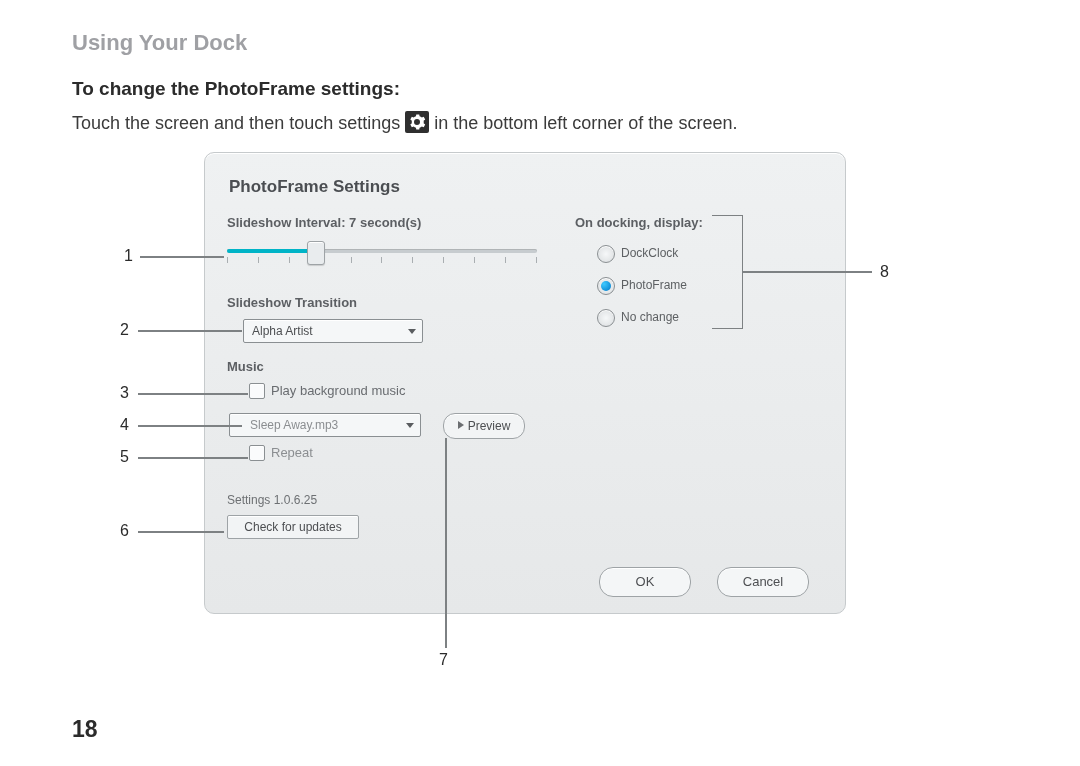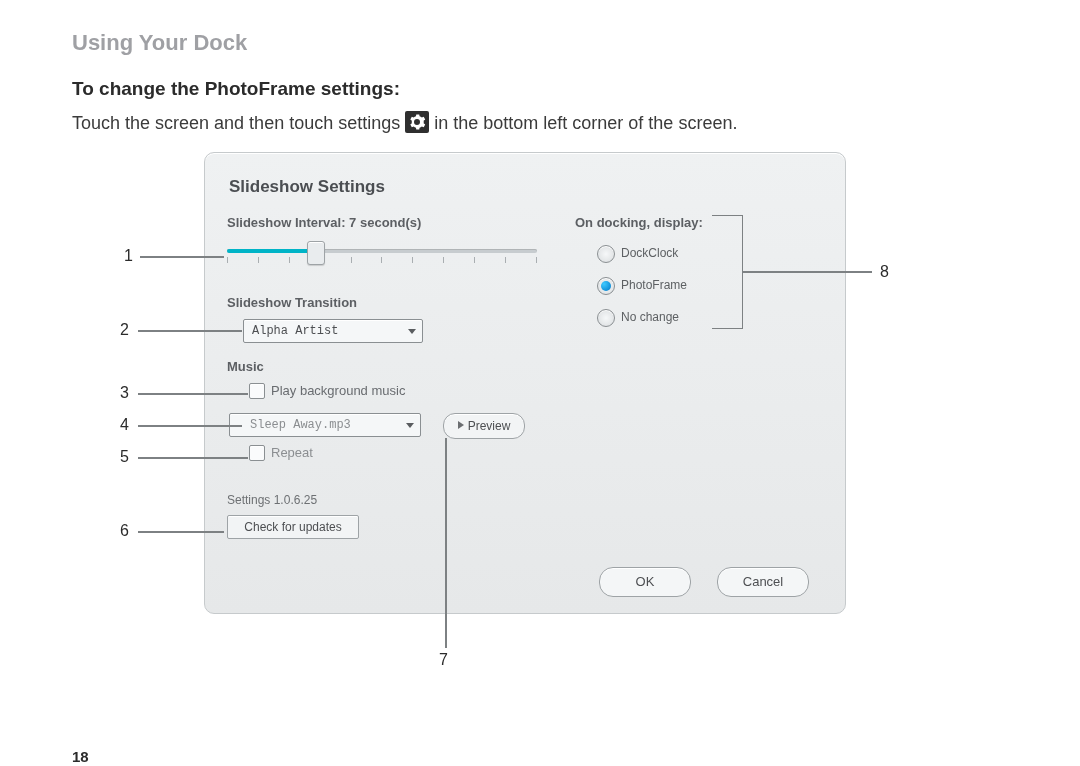--- a/index.html
+++ b/index.html
@@ -145,21 +145,20 @@
     position: absolute;
     height: 22px;
     background: #f5f7f8;
     border: 1px solid #8a8f92;
     border-radius: 2px;
     font-size: 12px;
     color: #4d4f52;
     padding: 0 20px 0 8px;
     line-height: 22px;
     box-shadow: inset 0 1px 0 #fff;
-    font-family: Liberation Mono, monospace;
   }
   .dd .caret {
     position: absolute;
     right: 6px;
     top: 9px;
     width: 0;
     height: 0;
     border-left: 4px solid transparent;
     border-right: 4px solid transparent;
     border-top: 5px solid #5a5d60;
@@ -245,24 +244,23 @@
   .grpbox {
     position: absolute;
     border: 1.5px solid #7d8183;
     border-left: none;
   }
 
   .pagenum {
     position: absolute;
     left: 72px;
     top: 716px;
-    font-size: 15px;
+    font-size: 23px;
     font-weight: 700;
     color: #2b2b2b;
-    margin-top: 32px;
   }
 
   .play-tri {
     display: inline-block;
     width: 0;
     height: 0;
     border-top: 4px solid transparent;
     border-bottom: 4px solid transparent;
     border-left: 6px solid #6b6e71;
     margin-right: 4px;
@@ -281,21 +279,21 @@
     <span>Touch the screen and then touch settings</span>
     <span class="inline-icon">
       <svg width="18" height="18" viewBox="0 0 24 24">
         <path fill="#ffffff" d="M12 8a4 4 0 1 0 0 8 4 4 0 0 0 0-8zm9 4c0 .6-.06 1.2-.17 1.77l2.1 1.64-2 3.46-2.47-1a9 9 0 0 1-3.06 1.77L15 22h-4l-.4-2.36a9 9 0 0 1-3.06-1.77l-2.47 1-2-3.46 2.1-1.64A9 9 0 0 1 5 12c0-.6.06-1.2.17-1.77L3.07 8.6l2-3.46 2.47 1A9 9 0 0 1 10.6 4.36L11 2h4l.4 2.36c1.12.4 2.15 1 3.06 1.77l2.47-1 2 3.46-2.1 1.64c.11.57.17 1.17.17 1.77z"></path>
       </svg>
     </span>
     <span>in the bottom left corner of the screen.</span>
   </div>
 
   <div class="dialog">
-    <div class="dialog-title">Slideshow Settings</div>
+    <div class="dialog-title">PhotoFrame Settings</div>
 
     <div class="lbl" style="left:22px; top:62px;">
       <span>Slideshow Interval:</span>
       <span style="font-weight:700; ">7 second(s)</span>
     </div>
     <div class="slider-wrap">
       <div class="slider-track-bg"></div>
       <div class="slider-fill"></div>
       <div class="slider-ticks">
         <span></span>

